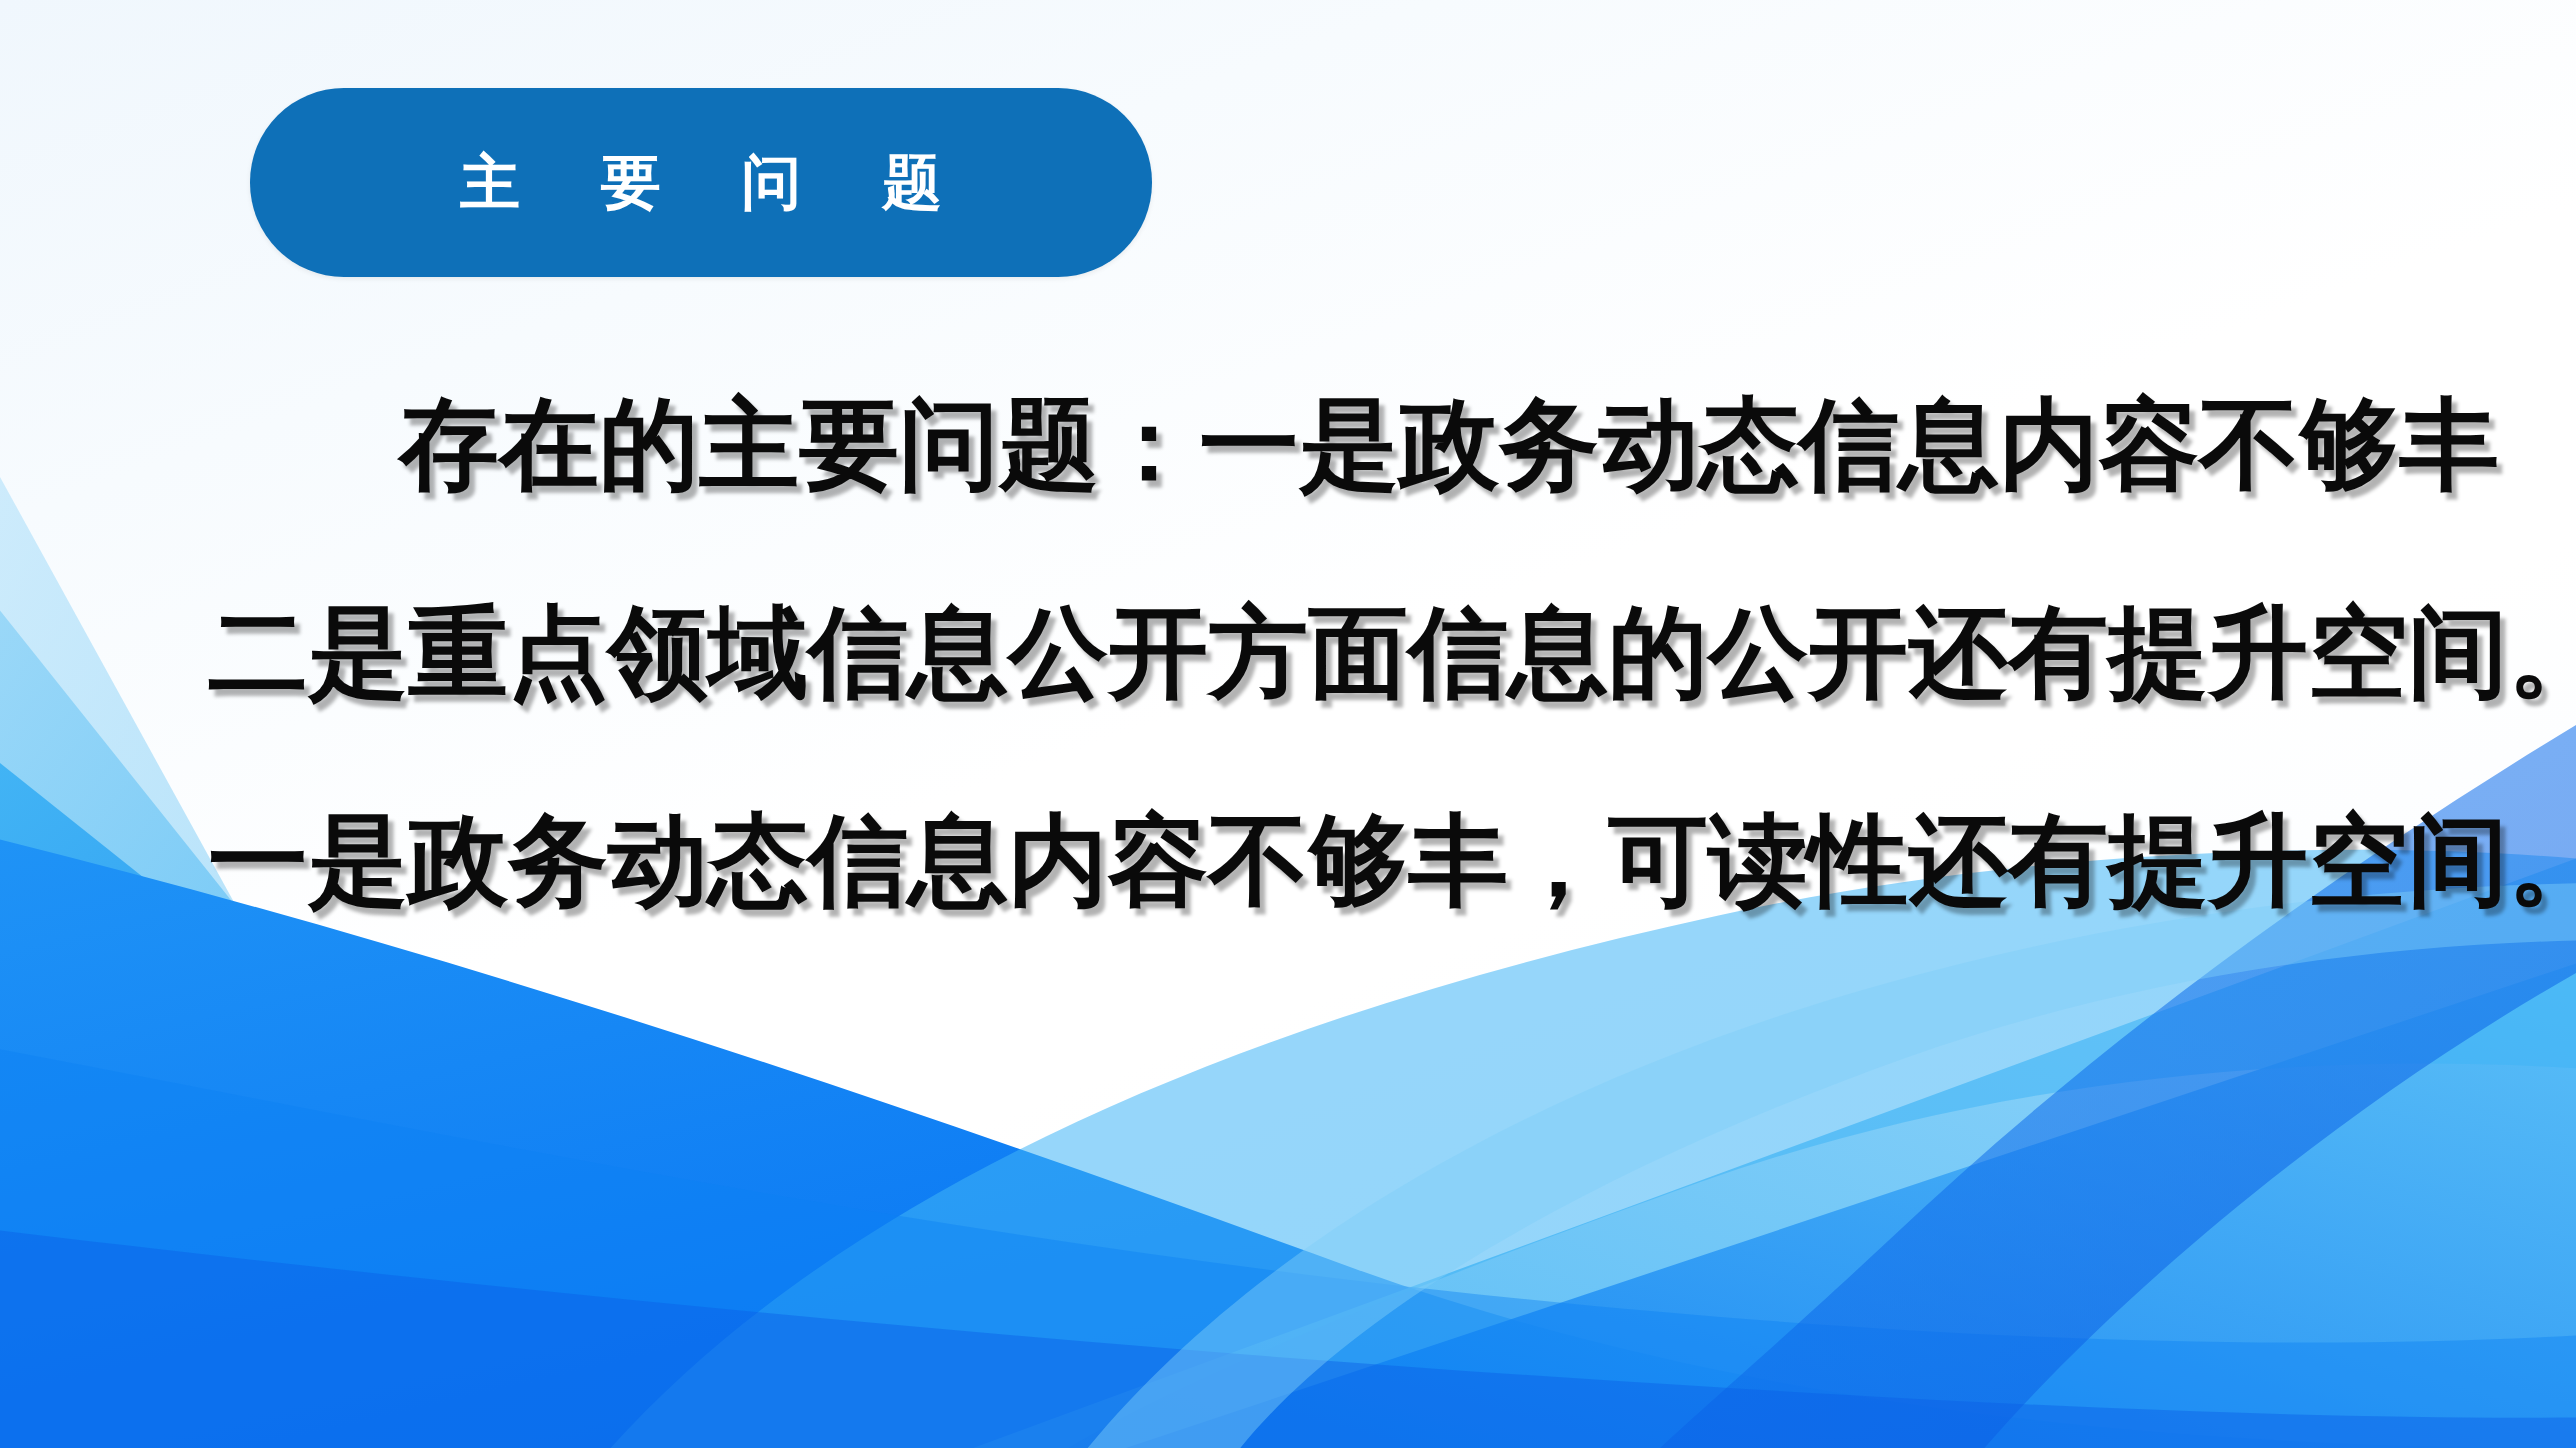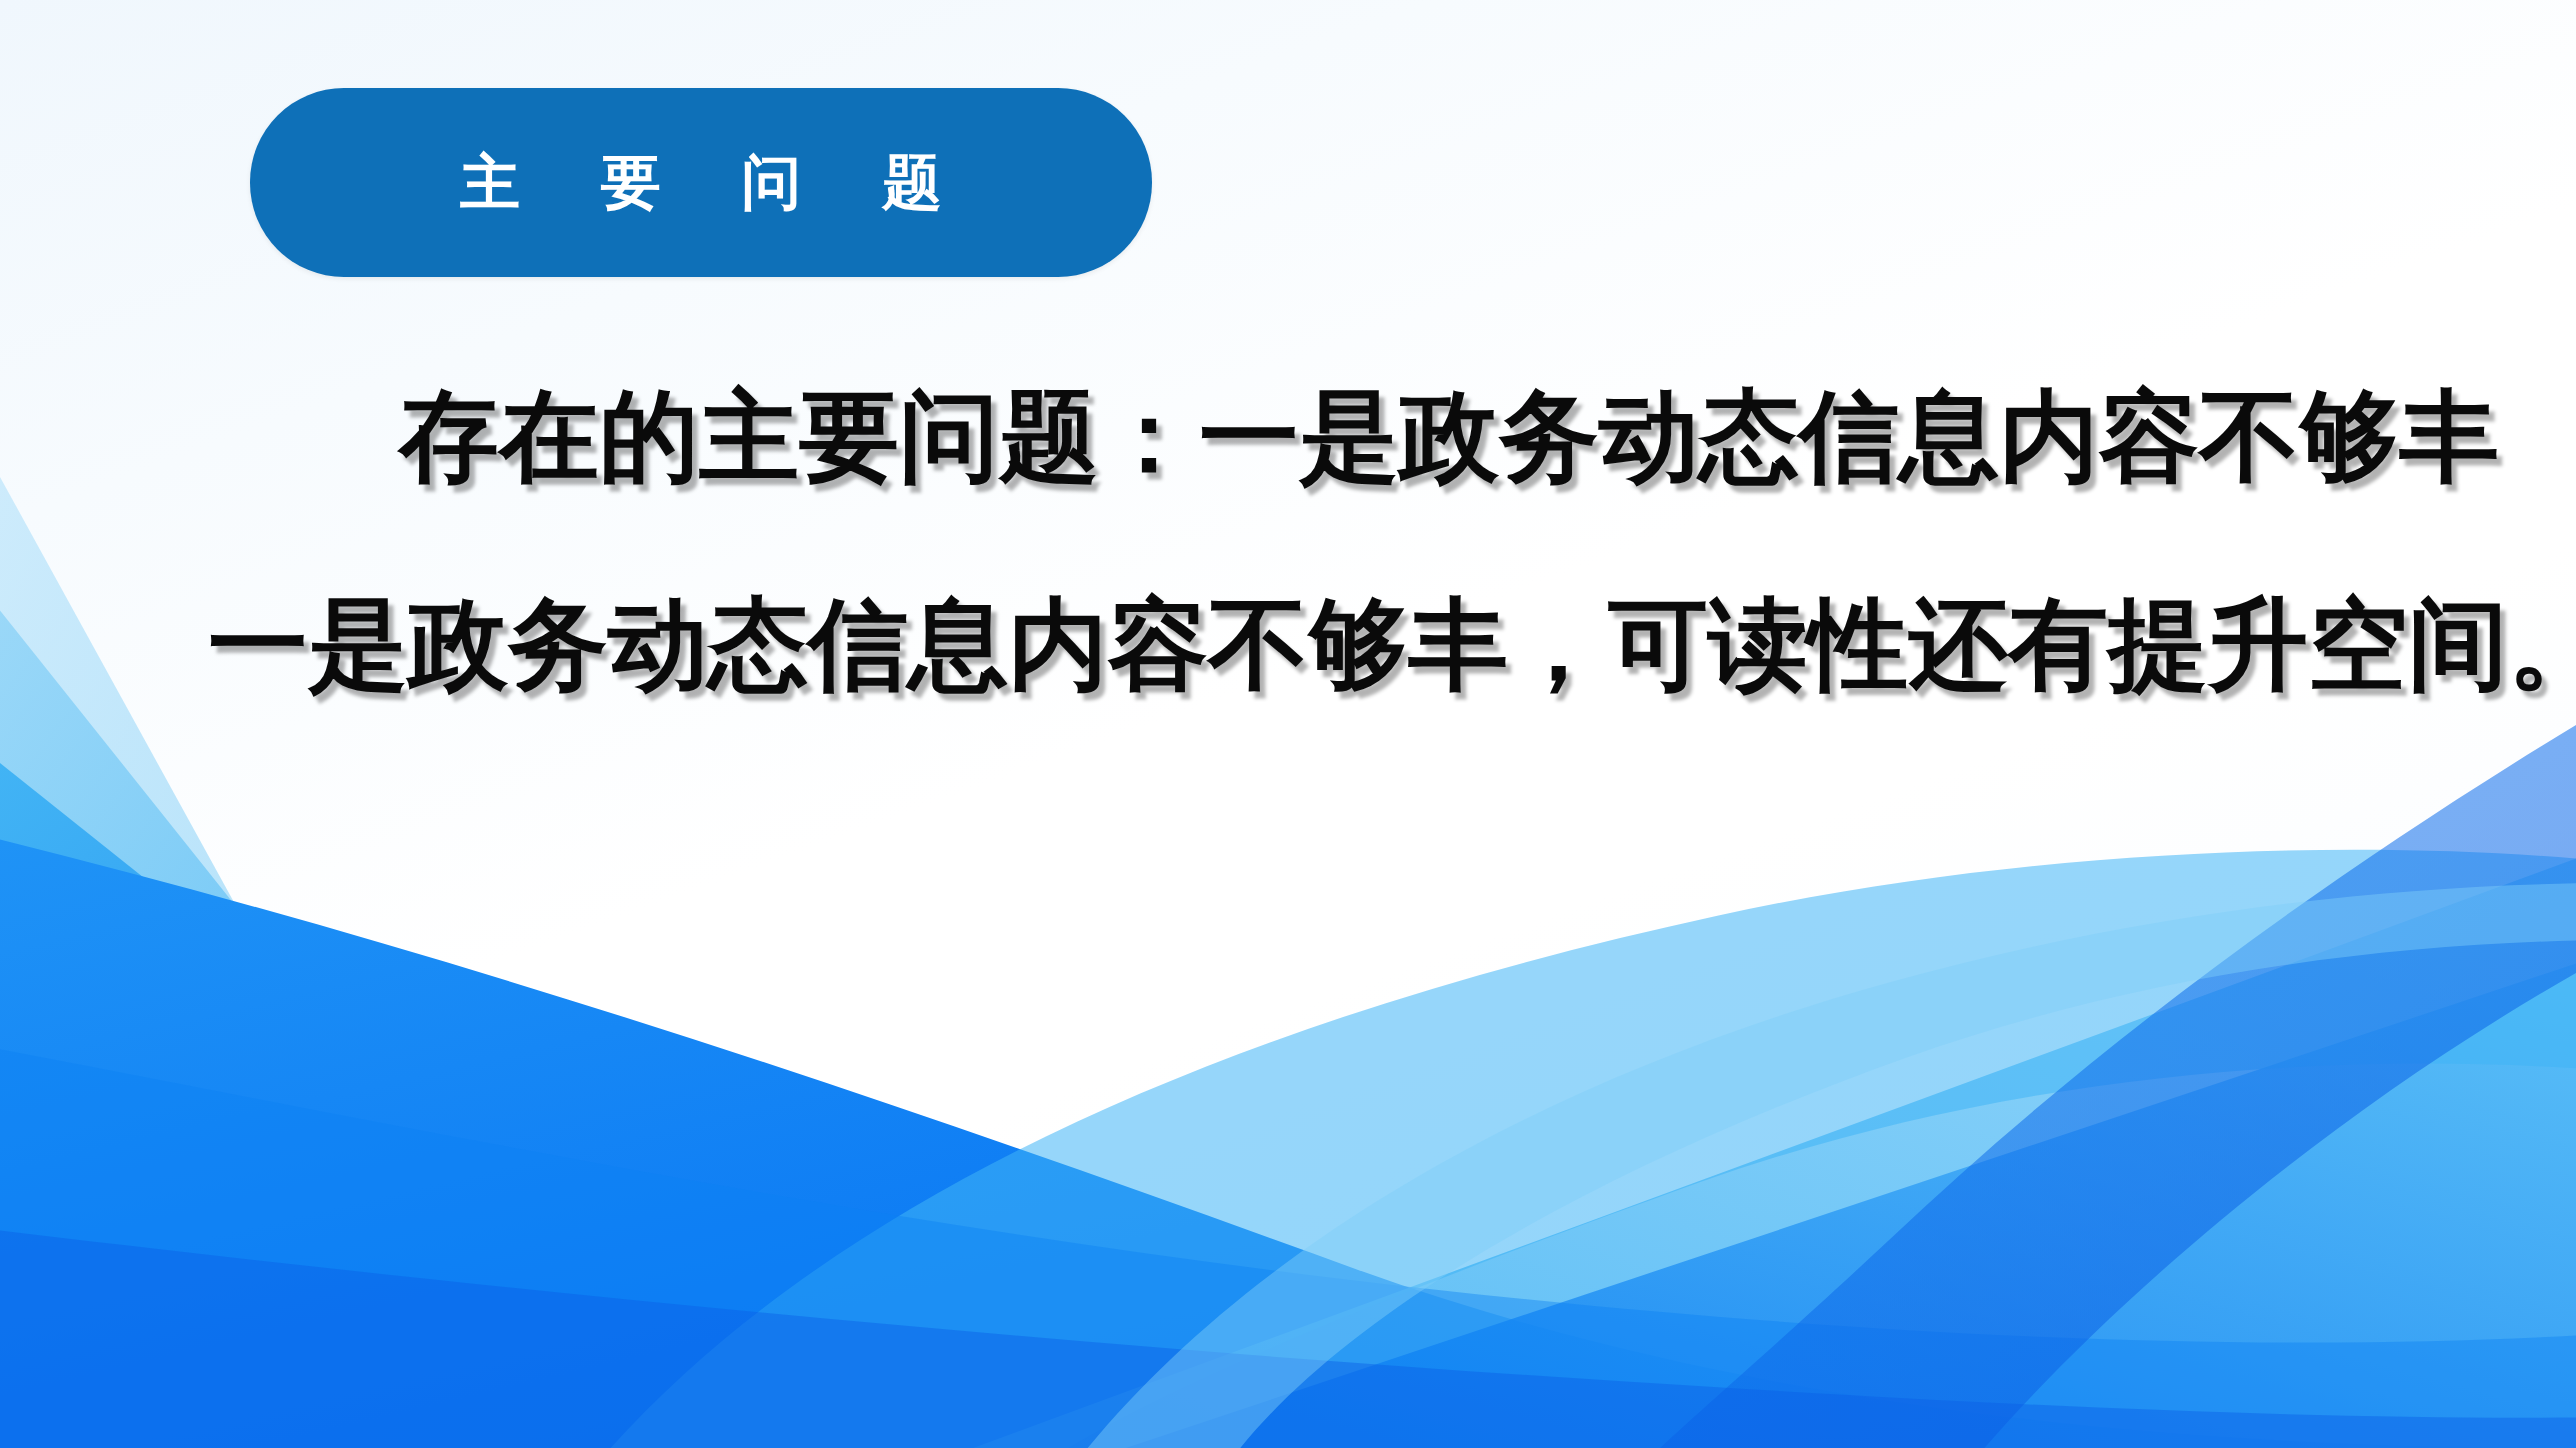--- a/index.html
+++ b/index.html
@@ -48,21 +48,21 @@
     text-indent: 32px;
     line-height: 1;
     white-space: nowrap;
     font-family: "Liberation Sans", "DejaVu Sans", sans-serif;
   }
 
   
   #body-block {
     position: absolute;
     left: 208px;
-    top: 332px;
+    top: 340px;
     width: 2213px;
   }
   .body-line {
     color: #0a0a0a;
     font-size: 100px;
     font-weight: bold;
     line-height: 208px;
     white-space: nowrap;
     text-shadow: 5.7px 6.7px 3.8px rgba(0,0,0,0.30);
     font-family: "Liberation Sans", "DejaVu Sans", sans-serif;
@@ -133,17 +133,18 @@
     <path d="M1140,1518 C1320,1300 1620,1130 1980,1030 C2230,960 2480,930 2700,926
              L2700,986 C2460,992 2220,1030 2000,1108 C1680,1222 1420,1370 1300,1518 Z" fill="#7fcff8" opacity="0.45"></path>
   </svg>
 
   <div id="title-pill">
     <span id="title-text">主 要 问 题</span>
   </div>
 
   <div id="body-block">
     <div class="body-line indented">存在的主要问题：一是政务动态信息内容不够丰</div>
+    <div class="body-line">二是重点领域信息公开方面信息的公开还有提升空间。</div>
     <div class="body-line">一是政务动态信息内容不够丰，可读性还有提升空间。</div>
   </div>
 
 </div>
 
 
 </body></html>

